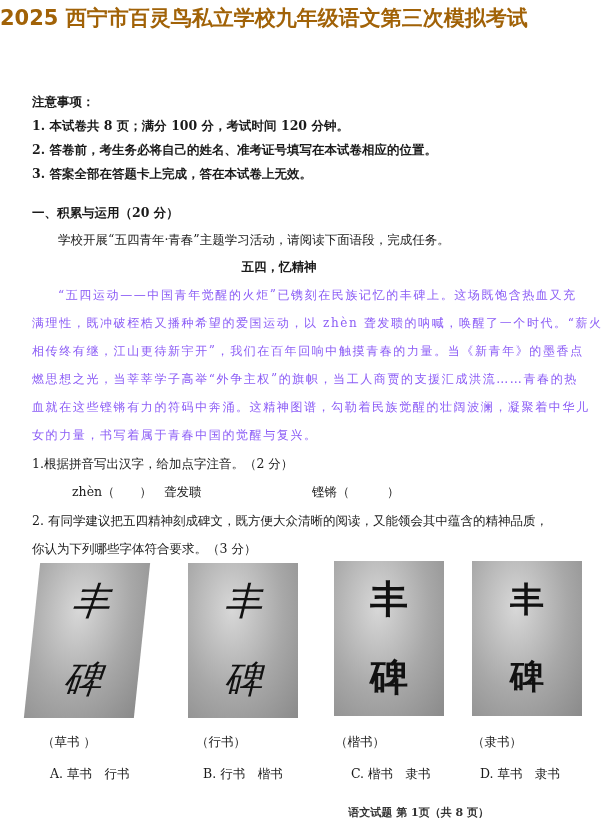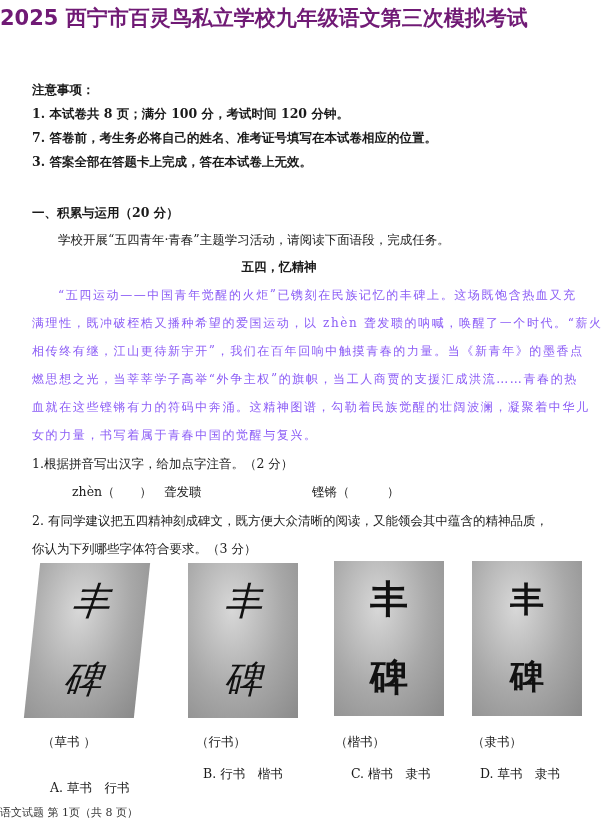--- a/index.html
+++ b/index.html
@@ -4,51 +4,51 @@
 <style>
   html, body { margin: 0; padding: 0; background: #ffffff; }
   body {
     width: 605px; height: 835px; position: relative; overflow: hidden;
     font-family: "DejaVu Serif", "Liberation Serif", serif;
     color: #1a1a1a;
   }
   .title {
     position: absolute; left: 0; top: 4px; width: 501px; text-align: center;
     font-family: "DejaVu Sans", "Liberation Sans", sans-serif;
-    font-weight: bold; font-size: 21px; letter-spacing: 0px; color: #701a75;
+    font-weight: bold; font-size: 21px; letter-spacing: 0px; color: #a16207;
     white-space: nowrap;
   }
   .line { position: absolute; white-space: nowrap; font-size: 12.5px; }
   .bold { font-weight: bold; }
-  .notice { font-size: 12.5px; }
+  .notice { font-size: 12.5px; margin-top: 12px; }
   .passage { font-size: 12px; letter-spacing: 1.6px; color: #8b5cf6; }
   .q { font-size: 12.5px; }
   .center { text-align: center; }
   .callig {
     position: absolute; width: 110px; height: 155px;
     background: radial-gradient(ellipse at 40% 30%, #d8d8d8 0%, #a8a8a8 55%, #8a8a8a 100%);
     display: flex; flex-direction: column; align-items: center; justify-content: space-around;
     color: #111; font-family: "DejaVu Serif", serif; font-size: 38px; font-weight: bold;
     overflow: hidden;
   }
   .callig.cao { font-style: italic; font-weight: normal; transform: skewX(-6deg); }
   .callig.xing { font-style: italic; font-weight: normal; }
   .callig.li { font-size: 34px; }
   .cap { position: absolute; font-size: 12.5px; white-space: nowrap; width: 110px; }
   .opt { position: absolute; font-size: 12.5px; white-space: nowrap; }
-  .footer { position: absolute; left: 0; width: 489px; top: 805px; text-align: left; font-size: 11px; color: #333; }
+  .footer { position: absolute; left: 0; width: 489px; top: 805px; text-align: right; font-size: 11px; color: #333; font-weight: bold; }
 </style>
 </head>
 <body>
 
 <div class="title">2025 西宁市百灵鸟私立学校九年级语文第三次模拟考试</div>
 
 <div class="line notice bold" style="left:32px; top:82px;">注意事项：</div>
 <div class="line notice bold" style="left:32px; top:106px;">1. 本试卷共 8 页；满分 100 分，考试时间 120 分钟。</div>
-<div class="line notice bold" style="left:32px; top:130px;">7. 答卷前，考生务必将自己的姓名、准考证号填写在本试卷相应的位置。</div>
+<div class="line notice bold" style="left:32px; top:130px;">2. 答卷前，考生务必将自己的姓名、准考证号填写在本试卷相应的位置。</div>
 <div class="line notice bold" style="left:32px; top:154px;">3. 答案全部在答题卡上完成，答在本试卷上无效。</div>
 
 <div class="line bold" style="left:32px; top:205px;">一、积累与运用（20 分）</div>
 <div class="line" style="left:58px; top:232px;">学校开展“五四青年·青春”主题学习活动，请阅读下面语段，完成任务。</div>
 <div class="line bold center" style="left:0; width:558px; top:259px;">五四，忆精神</div>
 
 <div class="line passage" style="left:58px; top:287px;">“五四运动——中国青年觉醒的火炬”已镌刻在民族记忆的丰碑上。这场既饱含热血又充</div>
 <div class="line passage" style="left:32px; top:315px;">满理性，既冲破桎梏又播种希望的爱国运动，以 zhèn 聋发聩的呐喊，唤醒了一个时代。“薪火</div>
 <div class="line passage" style="left:32px; top:343px;">相传终有继，江山更待新宇开”，我们在百年回响中触摸青春的力量。当《新青年》的墨香点</div>
 <div class="line passage" style="left:32px; top:371px;text-align:right;">燃思想之光，当莘莘学子高举“外争主权”的旗帜，当工人商贾的支援汇成洪流……青春的热</div>
@@ -78,18 +78,18 @@
 <div class="callig li" style="left:472px; top:561px;">
   <span>丰</span>
   <span>碑</span>
 </div>
 
 <div class="cap" style="left:42px; top:734px;">（草书 ）</div>
 <div class="cap" style="left:196px; top:734px;">（行书）</div>
 <div class="cap" style="left:335px; top:734px;">（楷书）</div>
 <div class="cap" style="left:472px; top:734px;">（隶书）</div>
 
-<div class="opt" style="left:50px; top:766px;margin-top:14px;">A. 草书　行书</div>
+<div class="opt" style="left:50px; top:766px;">A. 草书　行书</div>
 <div class="opt" style="left:203px; top:766px;">B. 行书　楷书</div>
 <div class="opt" style="left:343px; top:766px;margin-left:8px;">C. 楷书　隶书</div>
 <div class="opt" style="left:480px; top:766px;">D. 草书　隶书</div>
 
 <div class="footer">语文试题 第 1页（共 8 页）</div>
 
 </body></html>

